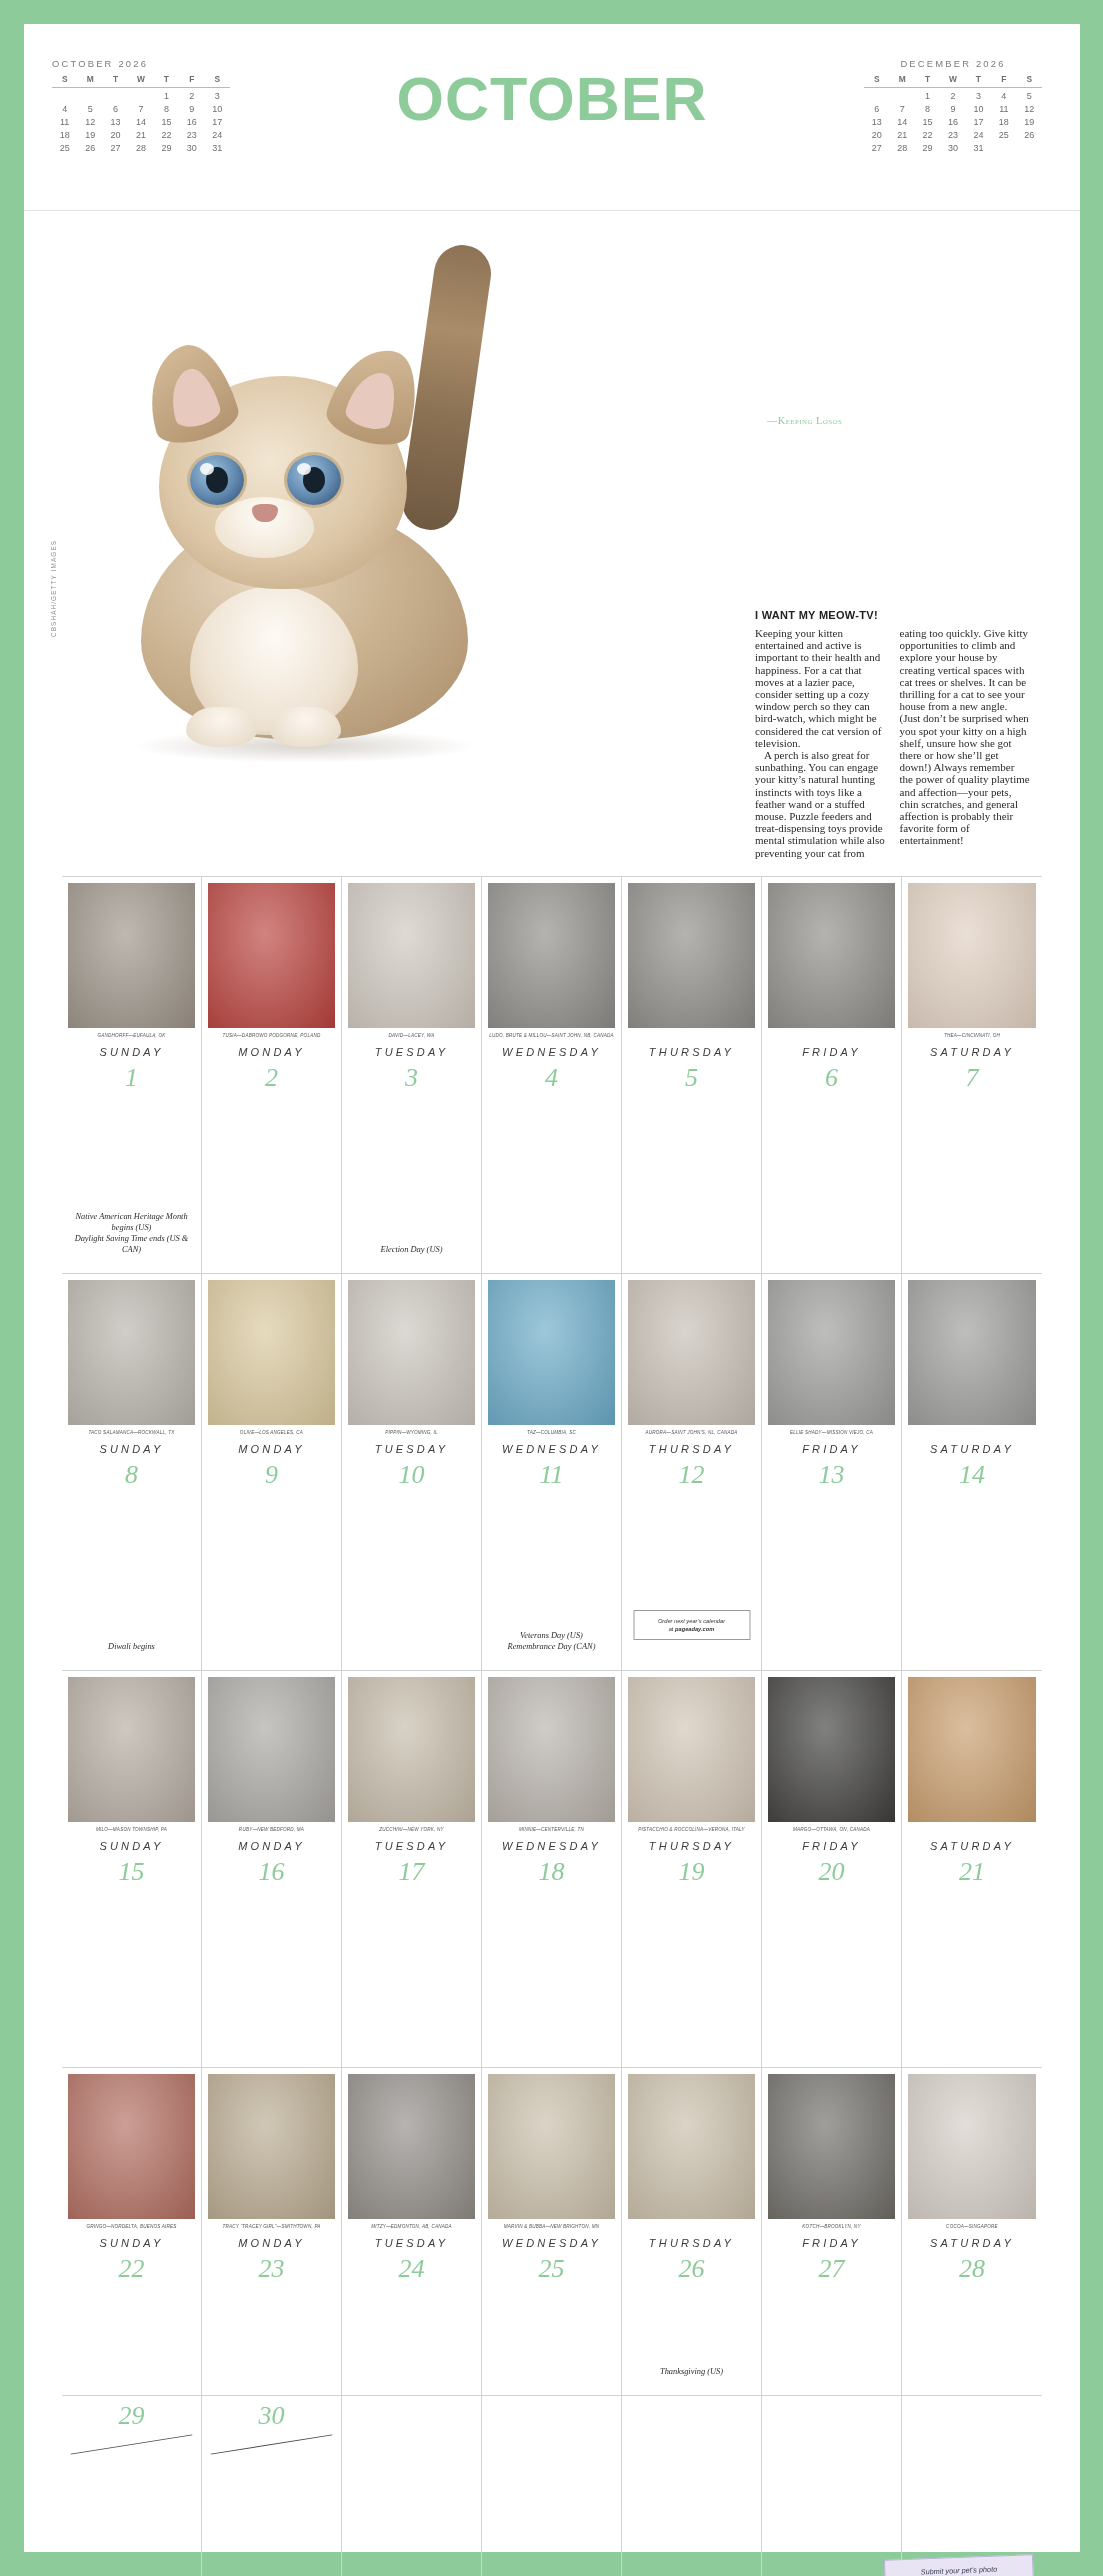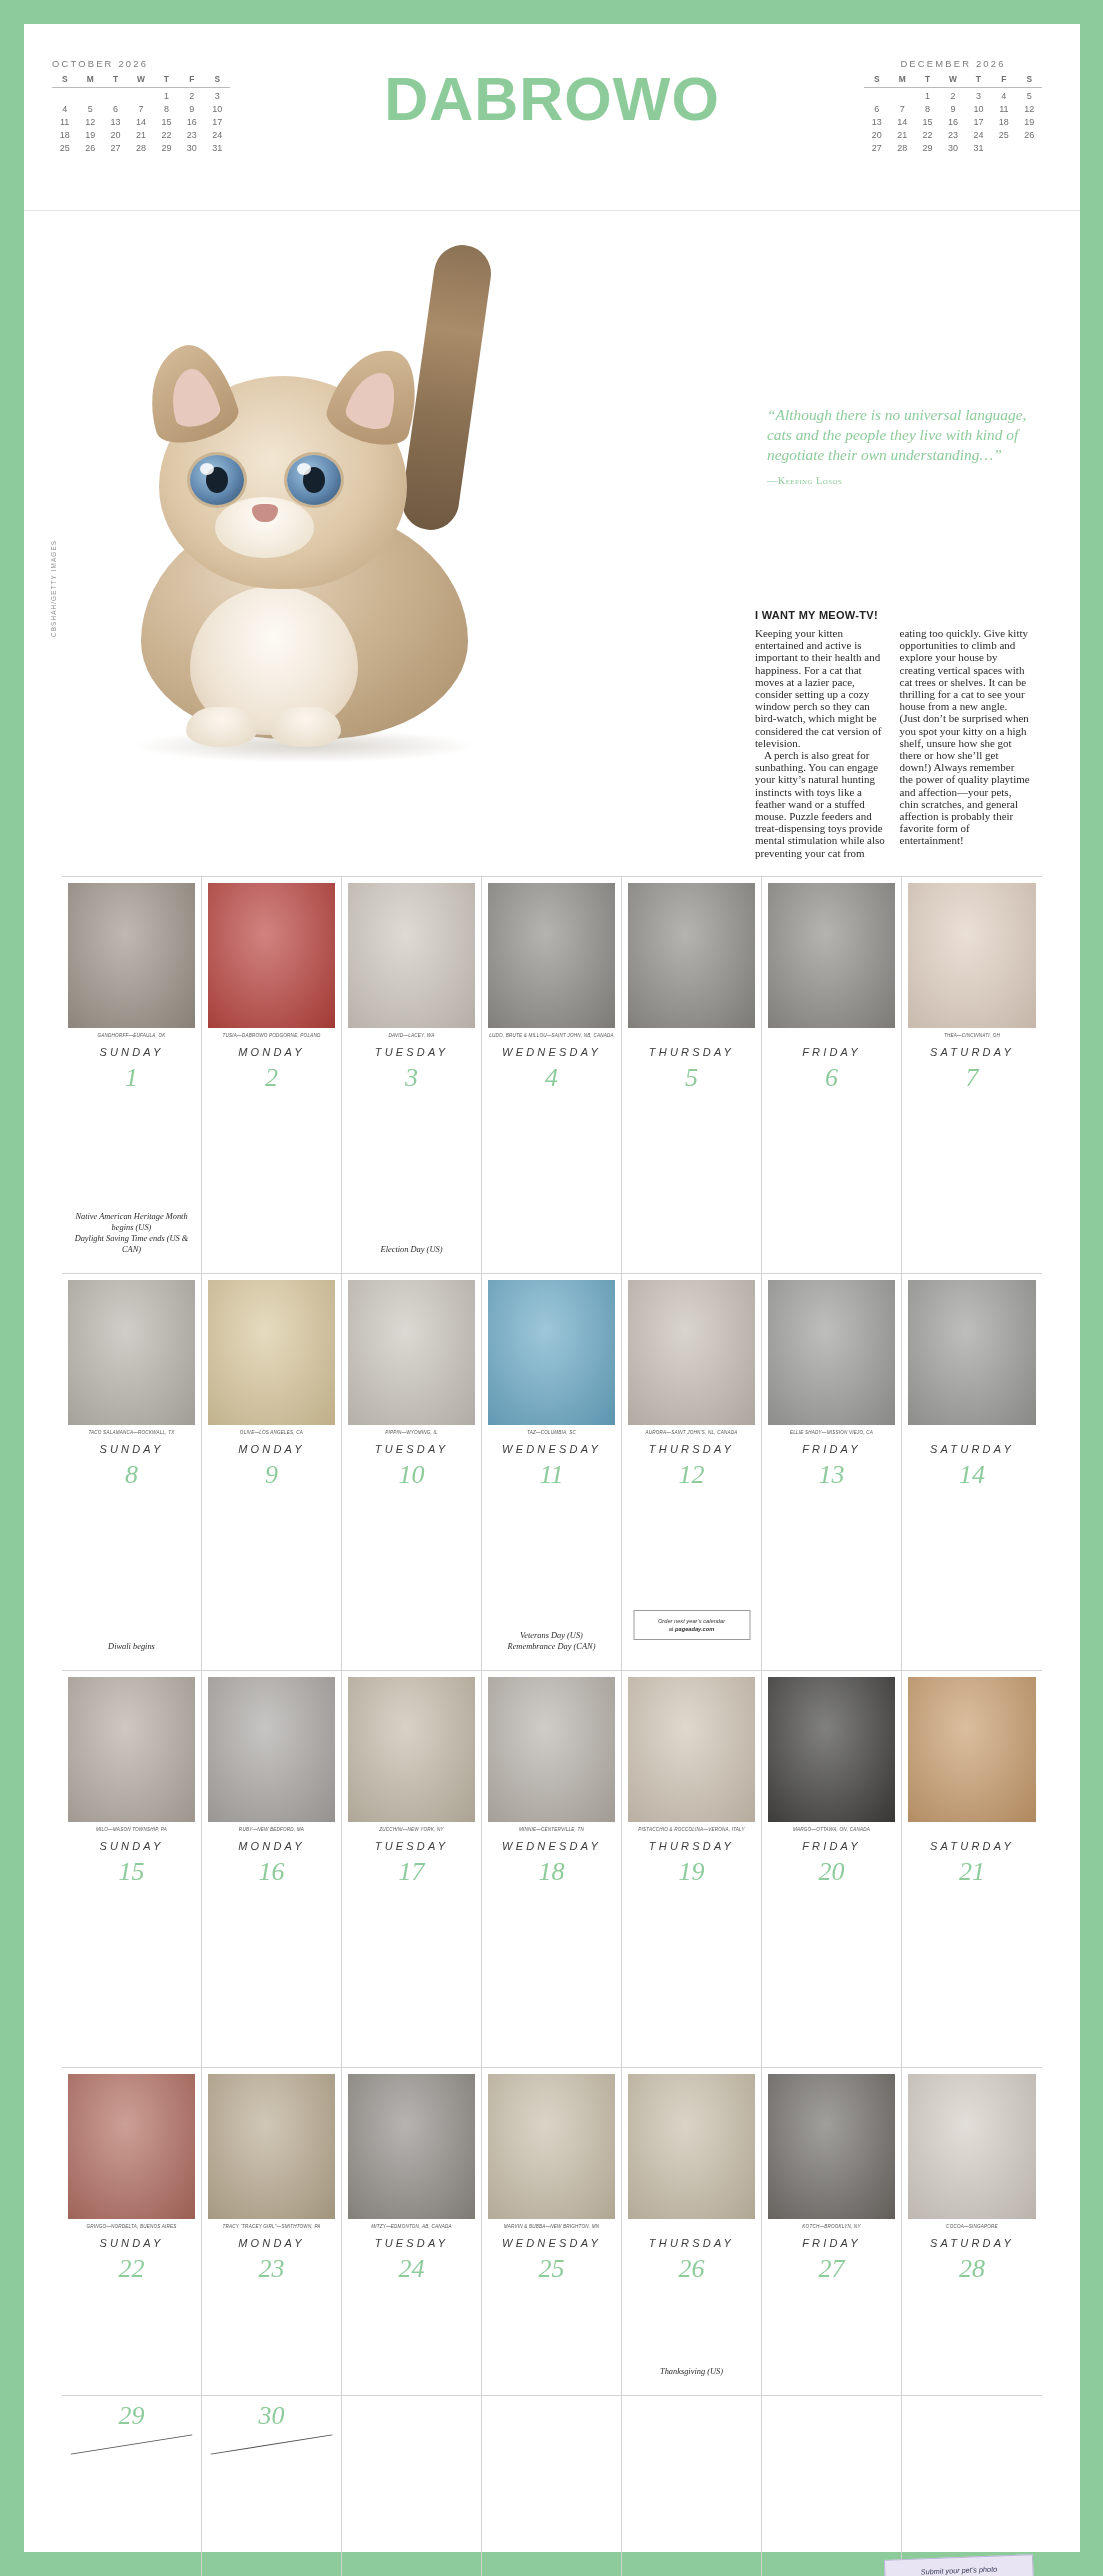--- a/index.html
+++ b/index.html
@@ -375,21 +375,21 @@
           <div class="d">25</div>
           <div class="d">26</div>
           <div class="d">27</div>
           <div class="d">28</div>
           <div class="d">29</div>
           <div class="d">30</div>
           <div class="d">31</div>
         </div>
     </div>
 
-    <div class="month-title">DABROWO</div>
+    <div class="month-title">OCTOBER</div>
 
     <div class="mini-cal right">
       <div class="mini-title">DECEMBER 2026</div>
       <div class="mini-grid" id="mini-1">
           <div class="dow">S</div>
           <div class="dow">M</div>
           <div class="dow">T</div>
           <div class="dow">W</div>
           <div class="dow">T</div>
           <div class="dow">F</div>
@@ -461,21 +461,20 @@
             </div>
           <div class="muzzle"></div>
           <div class="nose"></div>
         </div>
       </div>
     </div>
 
     <div class="credit">CBSHAH/GETTY IMAGES</div>
 
     <div class="quote">
-      <span>“Although there is no universal language, cats and the people they live with kind of negotiate their own understanding…”</span>
       <div class="quote-attrib">—Keeping Losos</div>
     </div>
 
     <div class="article">
       <h3>I WANT MY MEOW-TV!</h3>
       <div class="cols" id="article-body">
           <p>Keeping your kitten entertained and active is important to their health and happiness. For a cat that moves at a lazier pace, consider setting up a cozy window perch so they can bird-watch, which might be considered the cat version of television.</p>
           <p>A perch is also great for sunbathing. You can engage your kitty’s natural hunting instincts with toys like a feather wand or a stuffed mouse. Puzzle feeders and treat-dispensing toys provide mental stimulation while also preventing your cat from eating too quickly. Give kitty opportunities to climb and explore your house by creating vertical spaces with cat trees or shelves. It can be thrilling for a cat to see your house from a new angle. (Just don’t be surprised when you spot your kitty on a high shelf, unsure how she got there or how she’ll get down!) Always remember the power of quality playtime and affection—your pets, chin scratches, and general affection is probably their favorite form of entertainment!</p>
         </div>
     </div>

